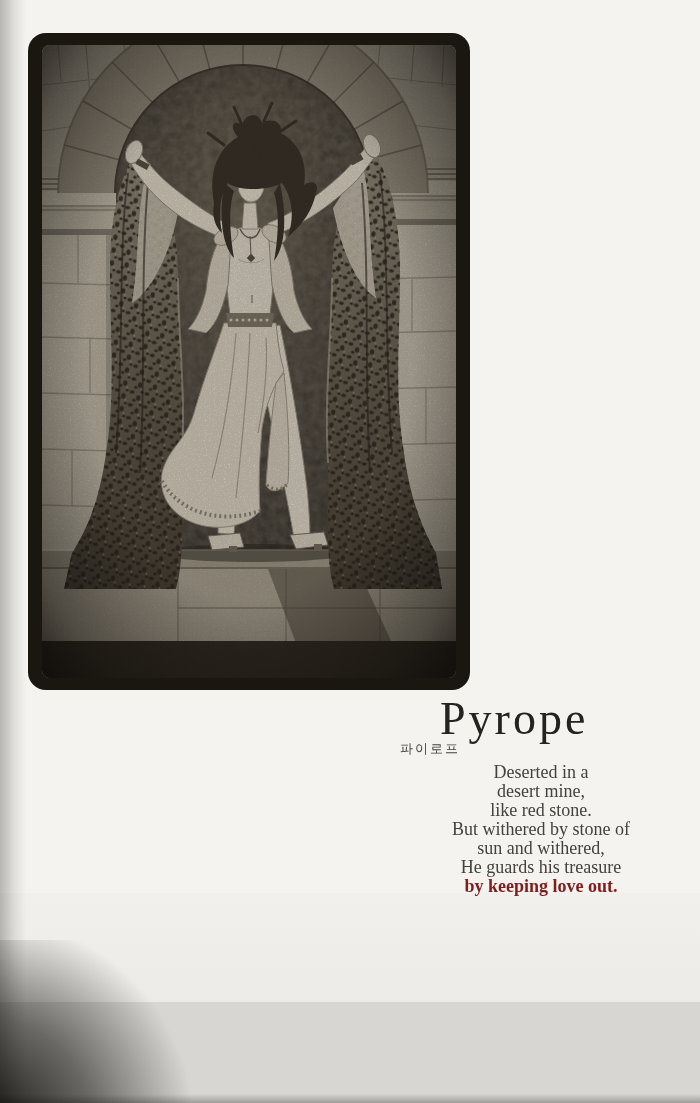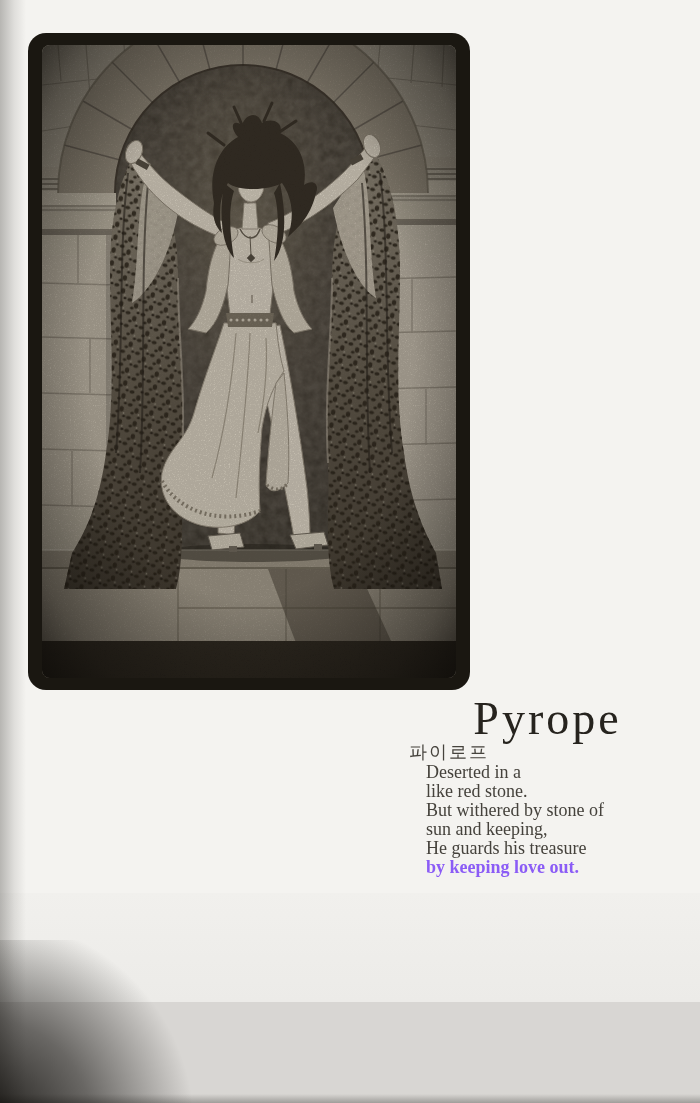--- a/index.html
+++ b/index.html
@@ -31,34 +31,34 @@
     background:radial-gradient(circle at 18% 78%, rgba(14,12,9,0.95) 0%, rgba(14,12,9,0.55) 35%, rgba(14,12,9,0) 68%);
     pointer-events:none;
   }
   
   .art{
     position:absolute;left:28px;top:33px;width:442px;height:657px;
   }
   
   .title{
     position:absolute;left:440px;top:696px;width:215px;
-    text-align:center;font-size:46px;line-height:1.0;letter-spacing:3px;
+    font-size:46px;line-height:1.0;letter-spacing:3px;
     color:#26231e;font-weight:400;
   }
   .korean{
-    position:absolute;left:409px;top:740px;width:80px;
-    font-size:18px;letter-spacing:2px;color:#45423c;
+    position:absolute;left:400px;top:740px;width:80px;
+    font-size:13px;letter-spacing:2px;color:#45423c;
     font-family:Liberation Mono, monospace;
   }
   .poem{
     position:absolute;left:426px;top:763px;width:230px;
-    font-size:18px;line-height:19px;color:#45423c;
+    text-align:center;font-size:18px;line-height:19px;color:#45423c;
   }
   .poem .line{display:block;}
-  .poem .line.last{font-weight:bold;color:#8b5cf6;}
+  .poem .line.last{font-weight:bold;color:#7f1d1d;}
 </style>
 </head>
 <body>
 
 <div class="pre-band"></div>
 <div class="bottom-band"></div>
 <div class="bottom-edge"></div>
 <div class="spine-shadow"></div>
 <div class="corner-shadow"></div>
 
@@ -313,18 +313,19 @@
     <rect x="14" y="12" width="414" height="633" filter="url(#grainD)" opacity="0.32"></rect>
     <rect x="14" y="12" width="414" height="633" fill="url(#vign)"></rect>
   </g>
 </svg>
 
 <div class="title">Pyrope</div>
 <div class="korean">파이로프</div>
 
 <div class="poem">
   <span class="line">Deserted in a</span>
+  <span class="line">desert mine,</span>
   <span class="line">like red stone.</span>
   <span class="line">But withered by stone of</span>
-  <span class="line">sun and keeping,</span>
+  <span class="line">sun and withered,</span>
   <span class="line">He guards his treasure</span>
   <span class="line last">by keeping love out.</span>
 </div>
 
 </body></html>

